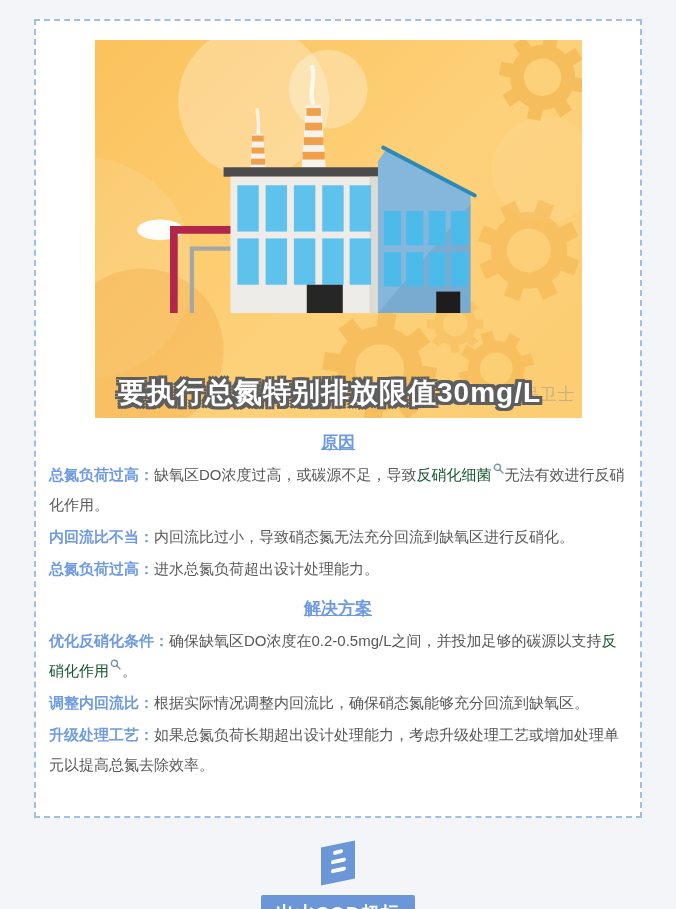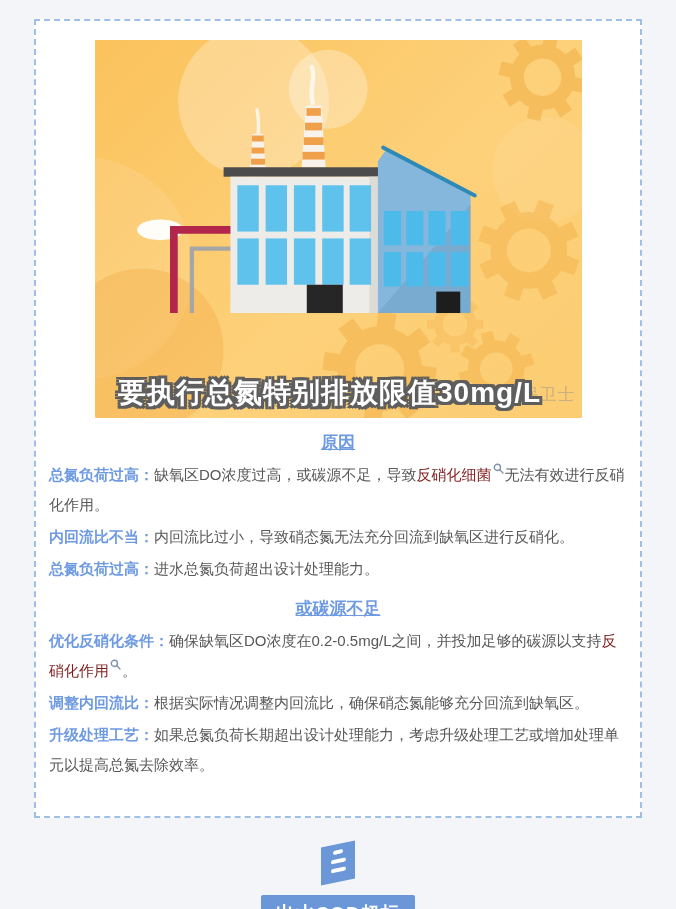--- a/index.html
+++ b/index.html
@@ -52,21 +52,21 @@
     text-align:center;
     font-size:17px;font-weight:700;line-height:30px;
     color:#6e9ae2;
     text-decoration:underline;
   }
   .para{
     margin:2px 0;
     font-size:15px;line-height:30px;color:#585858;
   }
   .label{color:#6e9ae2;font-weight:700;}
-  .wxlink{color:#7f1d1d;cursor:pointer;}
+  .wxlink{color:#14532d;cursor:pointer;}
   .mag{
     display:inline-block;
     vertical-align:6px;
     line-height:0;margin:0 1px;
     color:#7e93ad;
   }
   .mag svg{width:11px;height:11px;display:inline-block;}
   
   .footer{text-align:center;margin-top:26px;padding-bottom:12px;}
   .flag-icon{
@@ -205,21 +205,21 @@
 
     <p class="para"><span class="label">总氮负荷过高：</span><span>缺氧区DO浓度过高，或碳源不足，导致</span><span class="wxlink">反硝化细菌</span><span class="mag"><svg viewBox="0 0 11 11">
             <circle cx="4.4" cy="4.4" r="3.1" fill="none" stroke="currentColor" stroke-width="1.4"></circle>
             <line x1="6.8" y1="6.8" x2="10" y2="10" stroke="currentColor" stroke-width="1.4" stroke-linecap="round"></line>
           </svg></span><span>无法有效进行反硝化作用。</span></p>
 
     <p class="para"><span class="label">内回流比不当：</span><span>内回流比过小，导致硝态氮无法充分回流到缺氧区进行反硝化。</span></p>
 
     <p class="para"><span class="label">总氮负荷过高：</span><span>进水总氮负荷超出设计处理能力。</span></p>
 
-    <div class="sec-heading">或碳源不足</div>
+    <div class="sec-heading">解决方案</div>
 
     <p class="para"><span class="label">优化反硝化条件：</span><span>确保缺氧区DO浓度在0.2-0.5mg/L之间，并投加足够的碳源以支持</span><span class="wxlink">反硝化作用</span><span class="mag"><svg viewBox="0 0 11 11">
             <circle cx="4.4" cy="4.4" r="3.1" fill="none" stroke="currentColor" stroke-width="1.4"></circle>
             <line x1="6.8" y1="6.8" x2="10" y2="10" stroke="currentColor" stroke-width="1.4" stroke-linecap="round"></line>
           </svg></span><span>。</span></p>
 
     <p class="para"><span class="label">调整内回流比：</span><span>根据实际情况调整内回流比，确保硝态氮能够充分回流到缺氧区。</span></p>
 
     <p class="para"><span class="label">升级处理工艺：</span><span>如果总氮负荷长期超出设计处理能力，考虑升级处理工艺或增加处理单元以提高总氮去除效率。</span></p>
 

